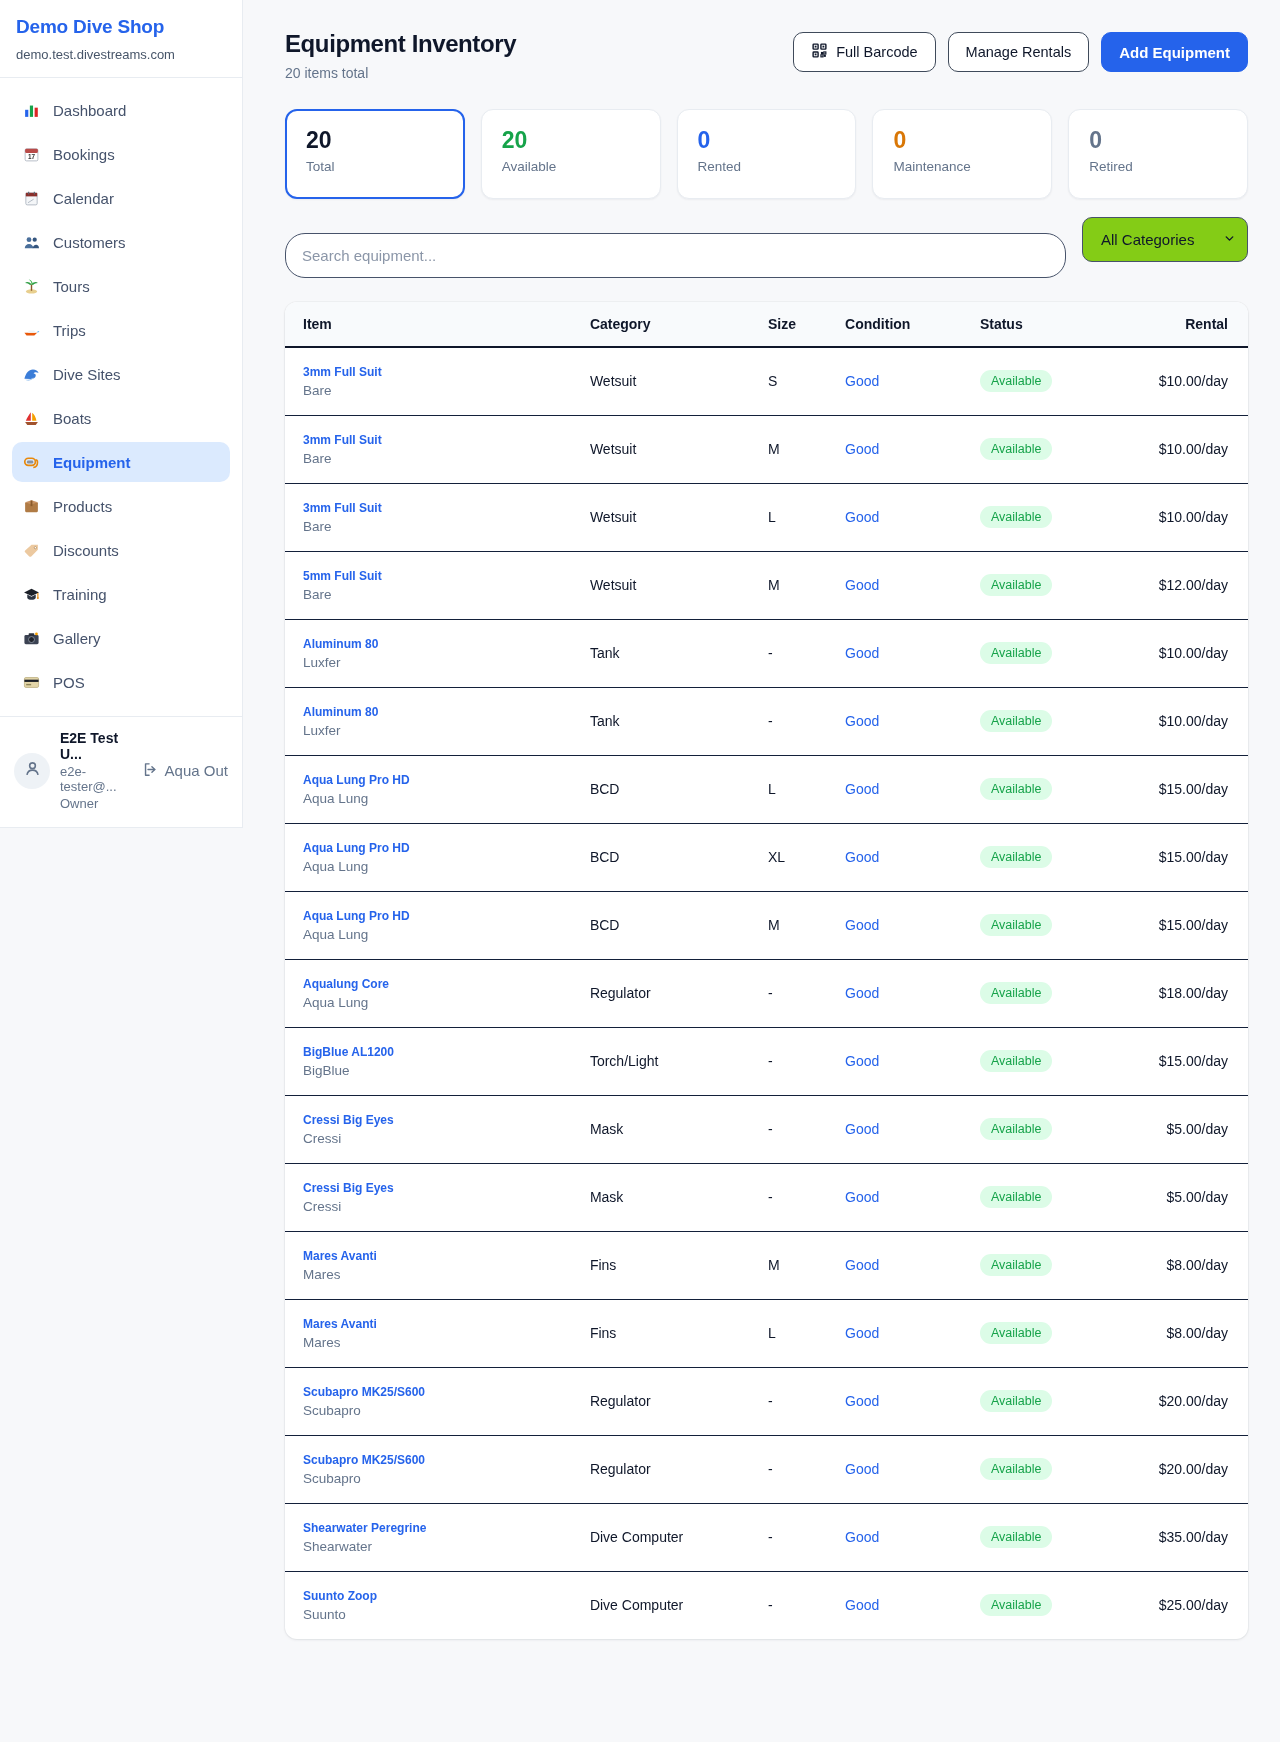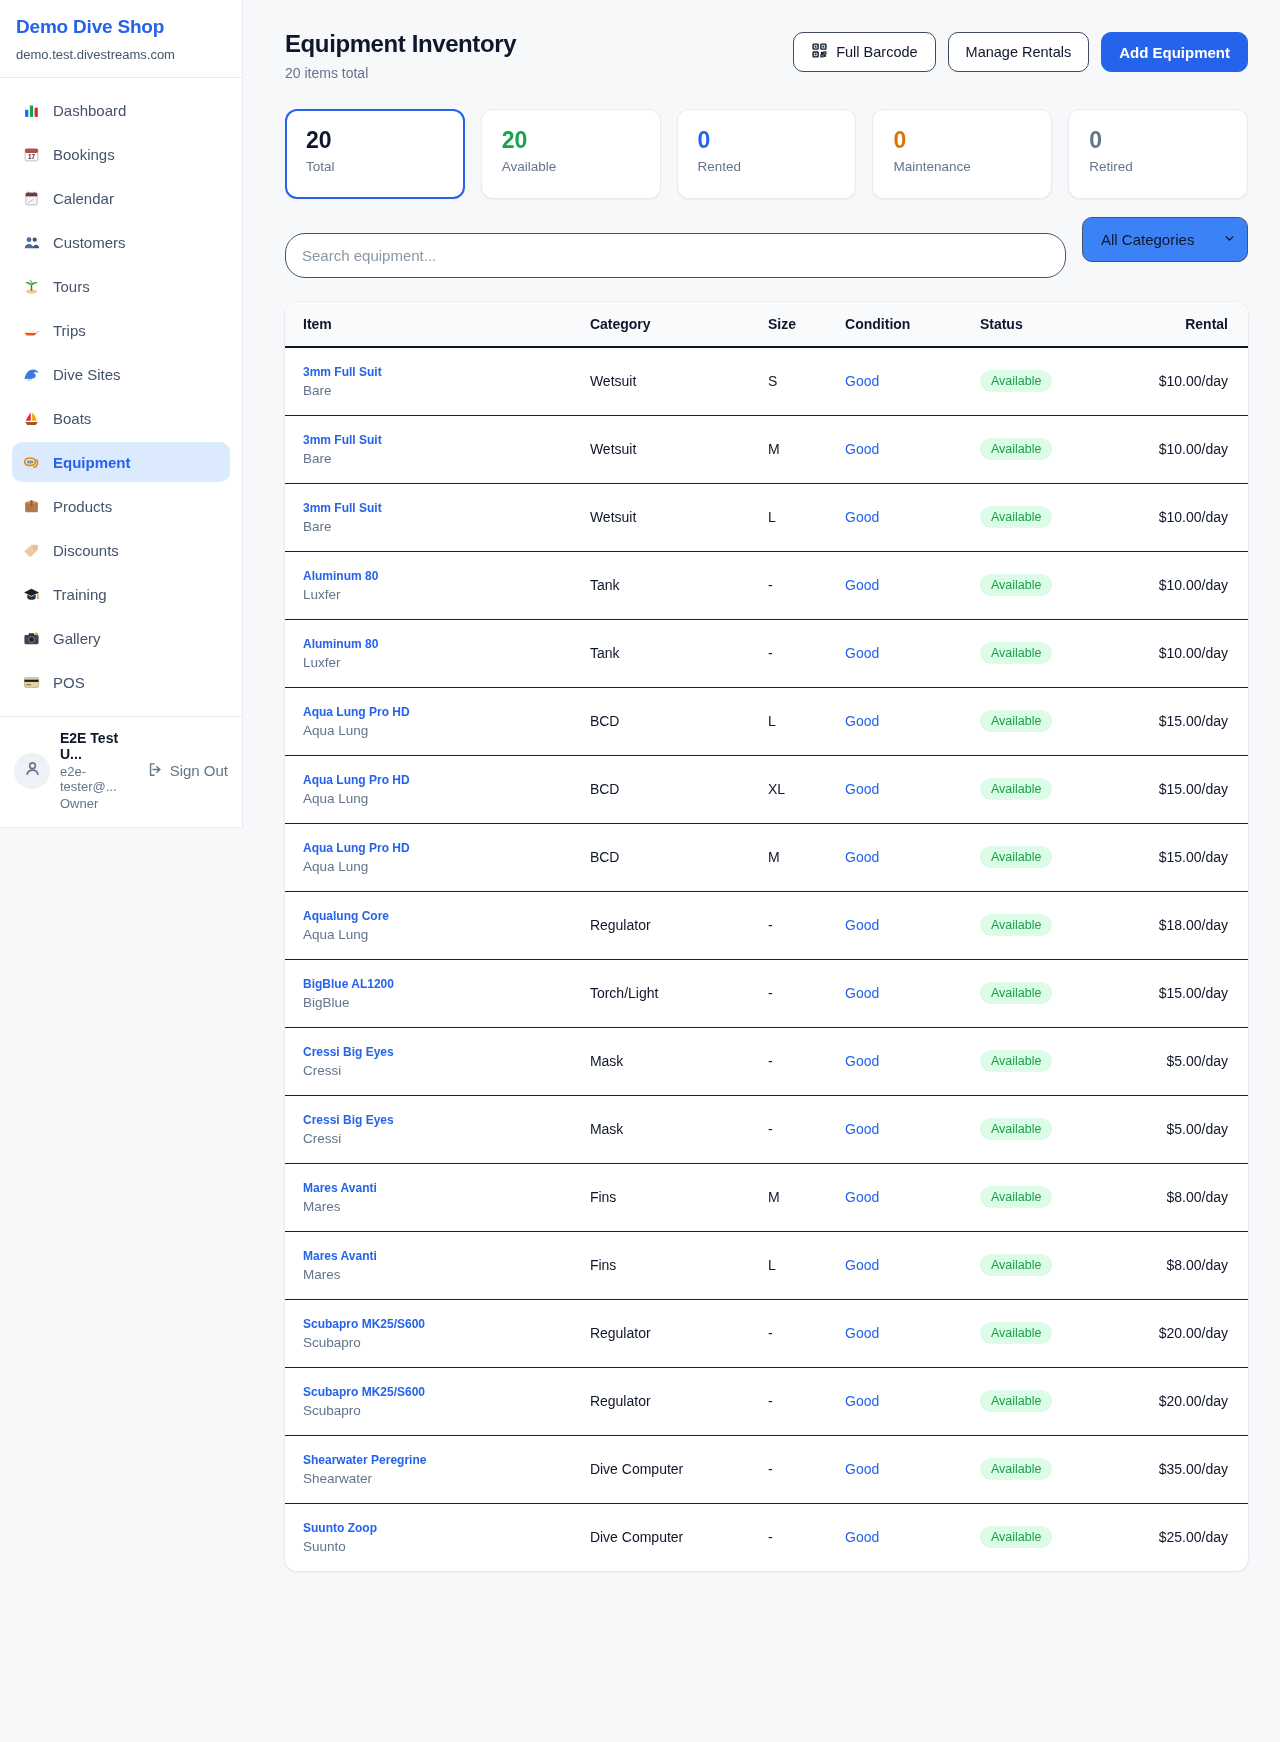--- a/index.html
+++ b/index.html
@@ -71,21 +71,21 @@
   
   .filters { display:flex; gap:16px; margin-top:18px; }
   .search-input {
     flex:1; height:45px; border:1px solid #47536a; border-radius:20px;
     background:#fff; padding:0 16px; font-family:inherit; font-size:15px; color:#0f172a;margin-top:16px;
   }
   .search-input::placeholder { color:#8b96a8; }
   .sel-wrap { position:relative; width:166px; }
   .cat-select {
     width:100%; height:45px; border:1px solid #47536a; border-radius:10px;
-    background:#3b82f6; font-family:inherit; font-size:15px; color:#0f172a;
+    background:#84cc16; font-family:inherit; font-size:15px; color:#0f172a;
     padding:0 30px 0 18px; appearance:none; -webkit-appearance:none; cursor:pointer;
   }
   .sel-caret { position:absolute; right:12px; top:15px; pointer-events:none; display:flex; }
   
   .table-card {
     margin-top:24px; background:#fff; border-radius:12px; overflow:hidden;
     box-shadow:0 1px 3px rgba(15,23,42,.08), 0 0 0 1px rgba(15,23,42,.03);
   }
   table { width:100%; border-collapse:collapse; }
   thead th {
@@ -272,21 +272,21 @@
       <div class="u-name">E2E Test U...</div>
       <div class="u-email">e2e-tester@...</div>
       <div class="u-role">Owner</div>
     </div>
     <div class="signout">
       <span id="signout-icon"><svg width="17" height="17" viewBox="0 0 24 24" fill="none" stroke="#64748b" stroke-width="2" stroke-linecap="round" stroke-linejoin="round">
             <path d="M10 4H5v16h5"></path>
             <path d="M14 8l4 4-4 4"></path>
             <line x1="8.5" y1="12" x2="18" y2="12"></line>
           </svg></span>
-      <span>Sign Out</span>
+      <span>Aqua Out</span>
     </div>
   </div>
 </aside>
 
 <main class="main">
   <div class="m-head">
     <div>
       <div class="page-title">Equipment Inventory</div>
       <div class="page-sub">20 items total</div>
     </div>
@@ -418,20 +418,35 @@
     <td class="c-size">L</td>
     <td>
       <span class="cond-link">Good</span>
     </td>
     <td>
       <span class="badge" style="background: rgb(220, 252, 231); color: rgb(22, 163, 74);">Available</span>
     </td>
     <td class="c-rental">$10.00/day</td>
   </tr>
 
+  <tr>
+    <td class="c-item">
+      <div class="item-name">5mm Full Suit</div>
+      <div class="item-brand">Bare</div>
+    </td>
+    <td class="c-cat">Wetsuit</td>
+    <td class="c-size">M</td>
+    <td>
+      <span class="cond-link">Good</span>
+    </td>
+    <td>
+      <span class="badge" style="background: rgb(220, 252, 231); color: rgb(22, 163, 74);">Available</span>
+    </td>
+    <td class="c-rental">$12.00/day</td>
+  </tr>
 
   <tr>
     <td class="c-item">
       <div class="item-name">Aluminum 80</div>
       <div class="item-brand">Luxfer</div>
     </td>
     <td class="c-cat">Tank</td>
     <td class="c-size">-</td>
     <td>
       <span class="cond-link">Good</span>

